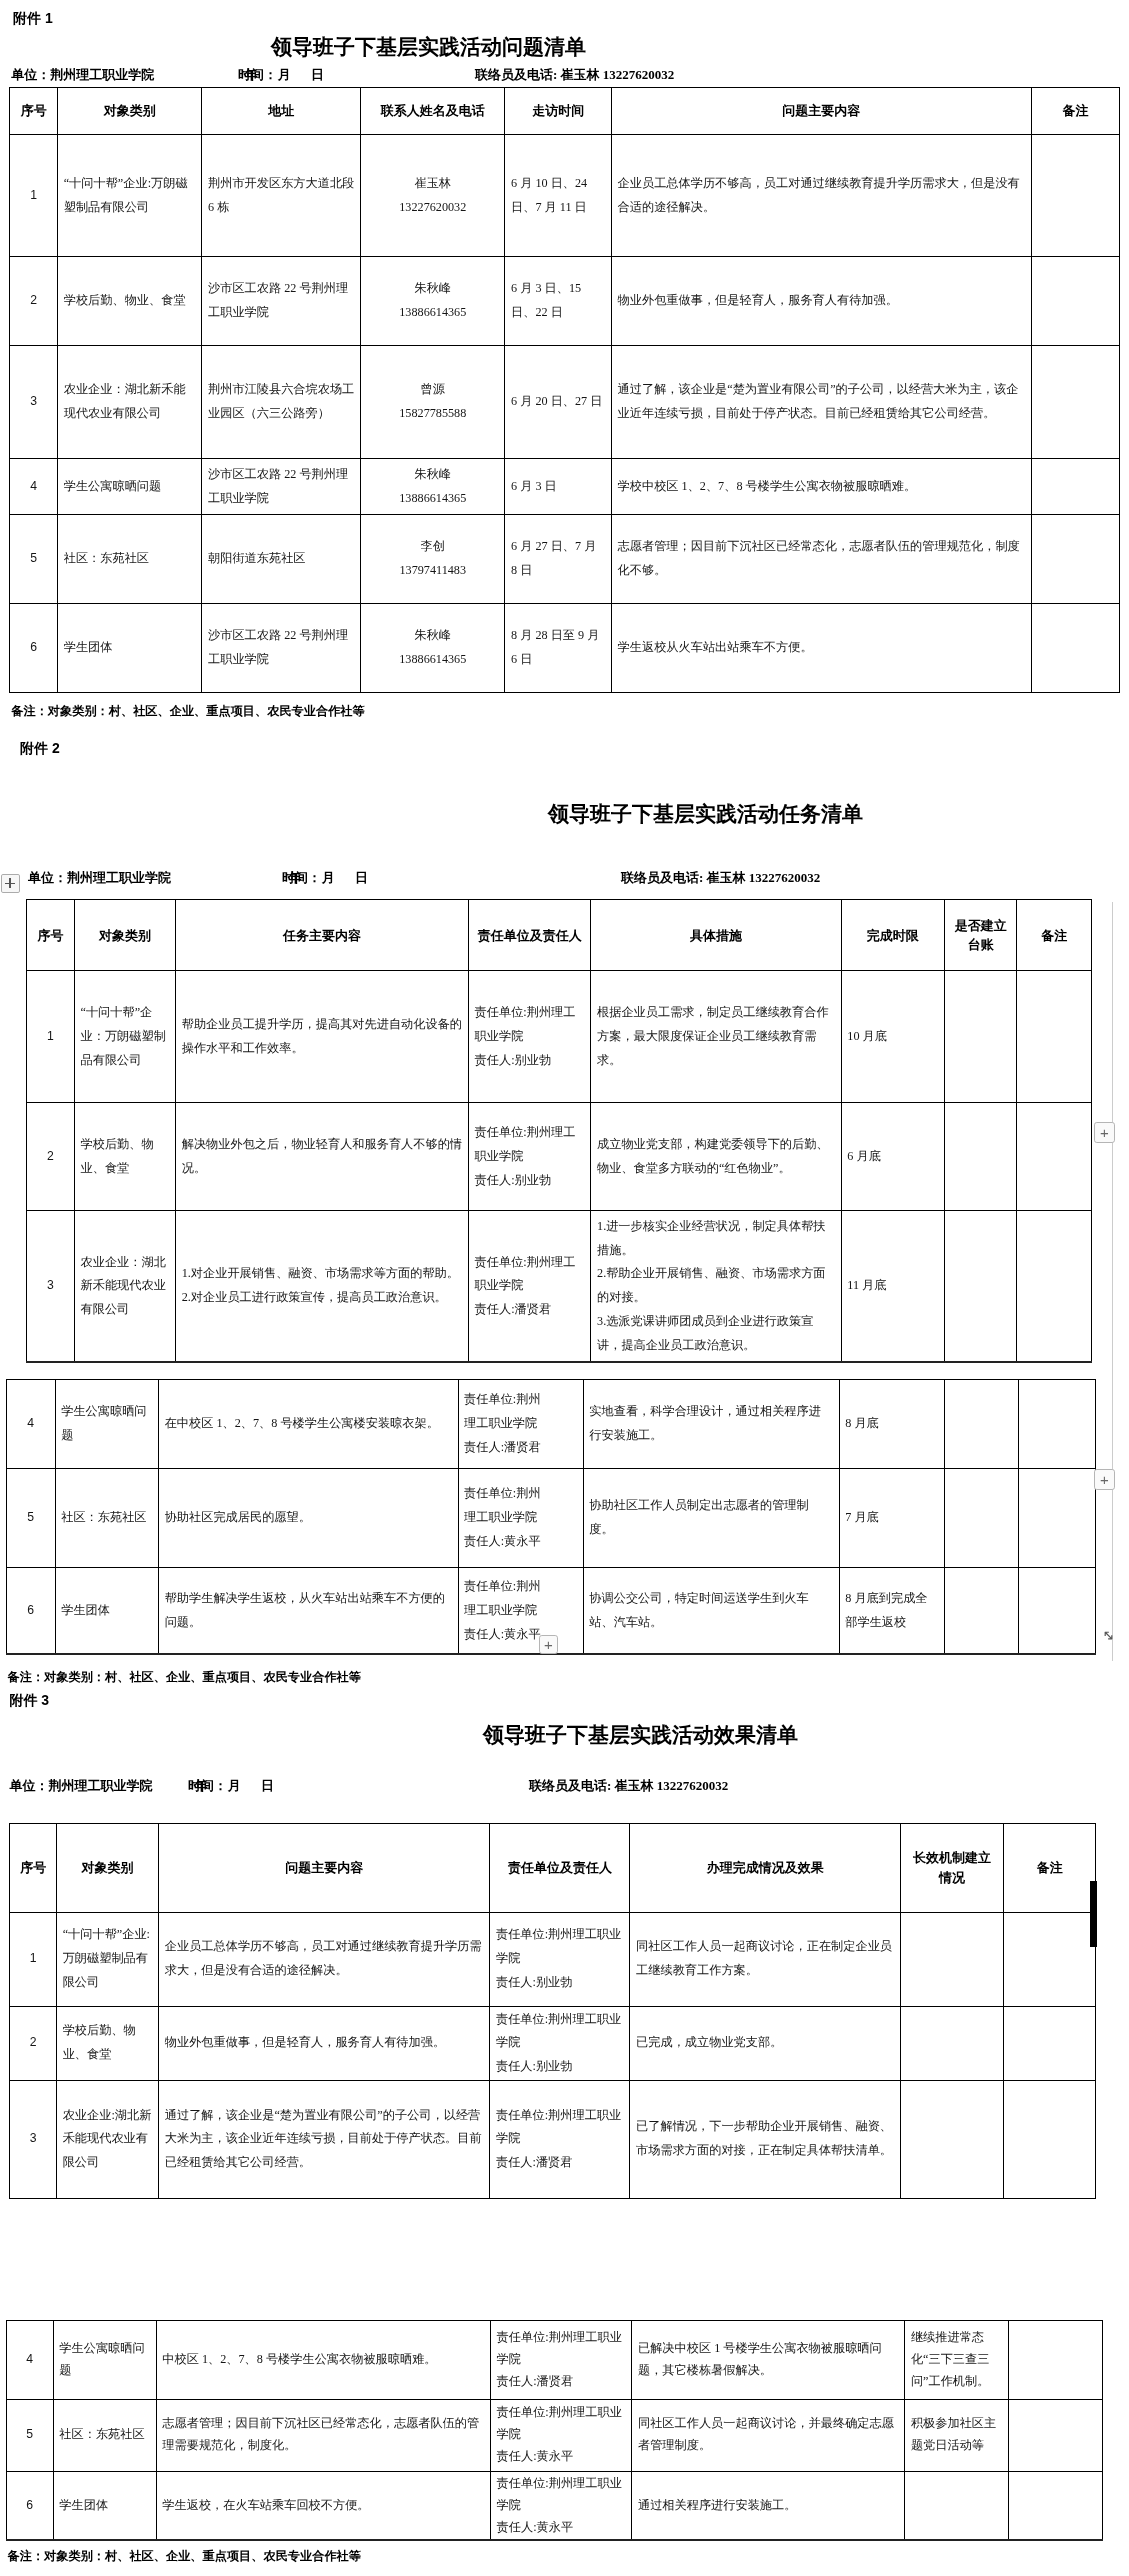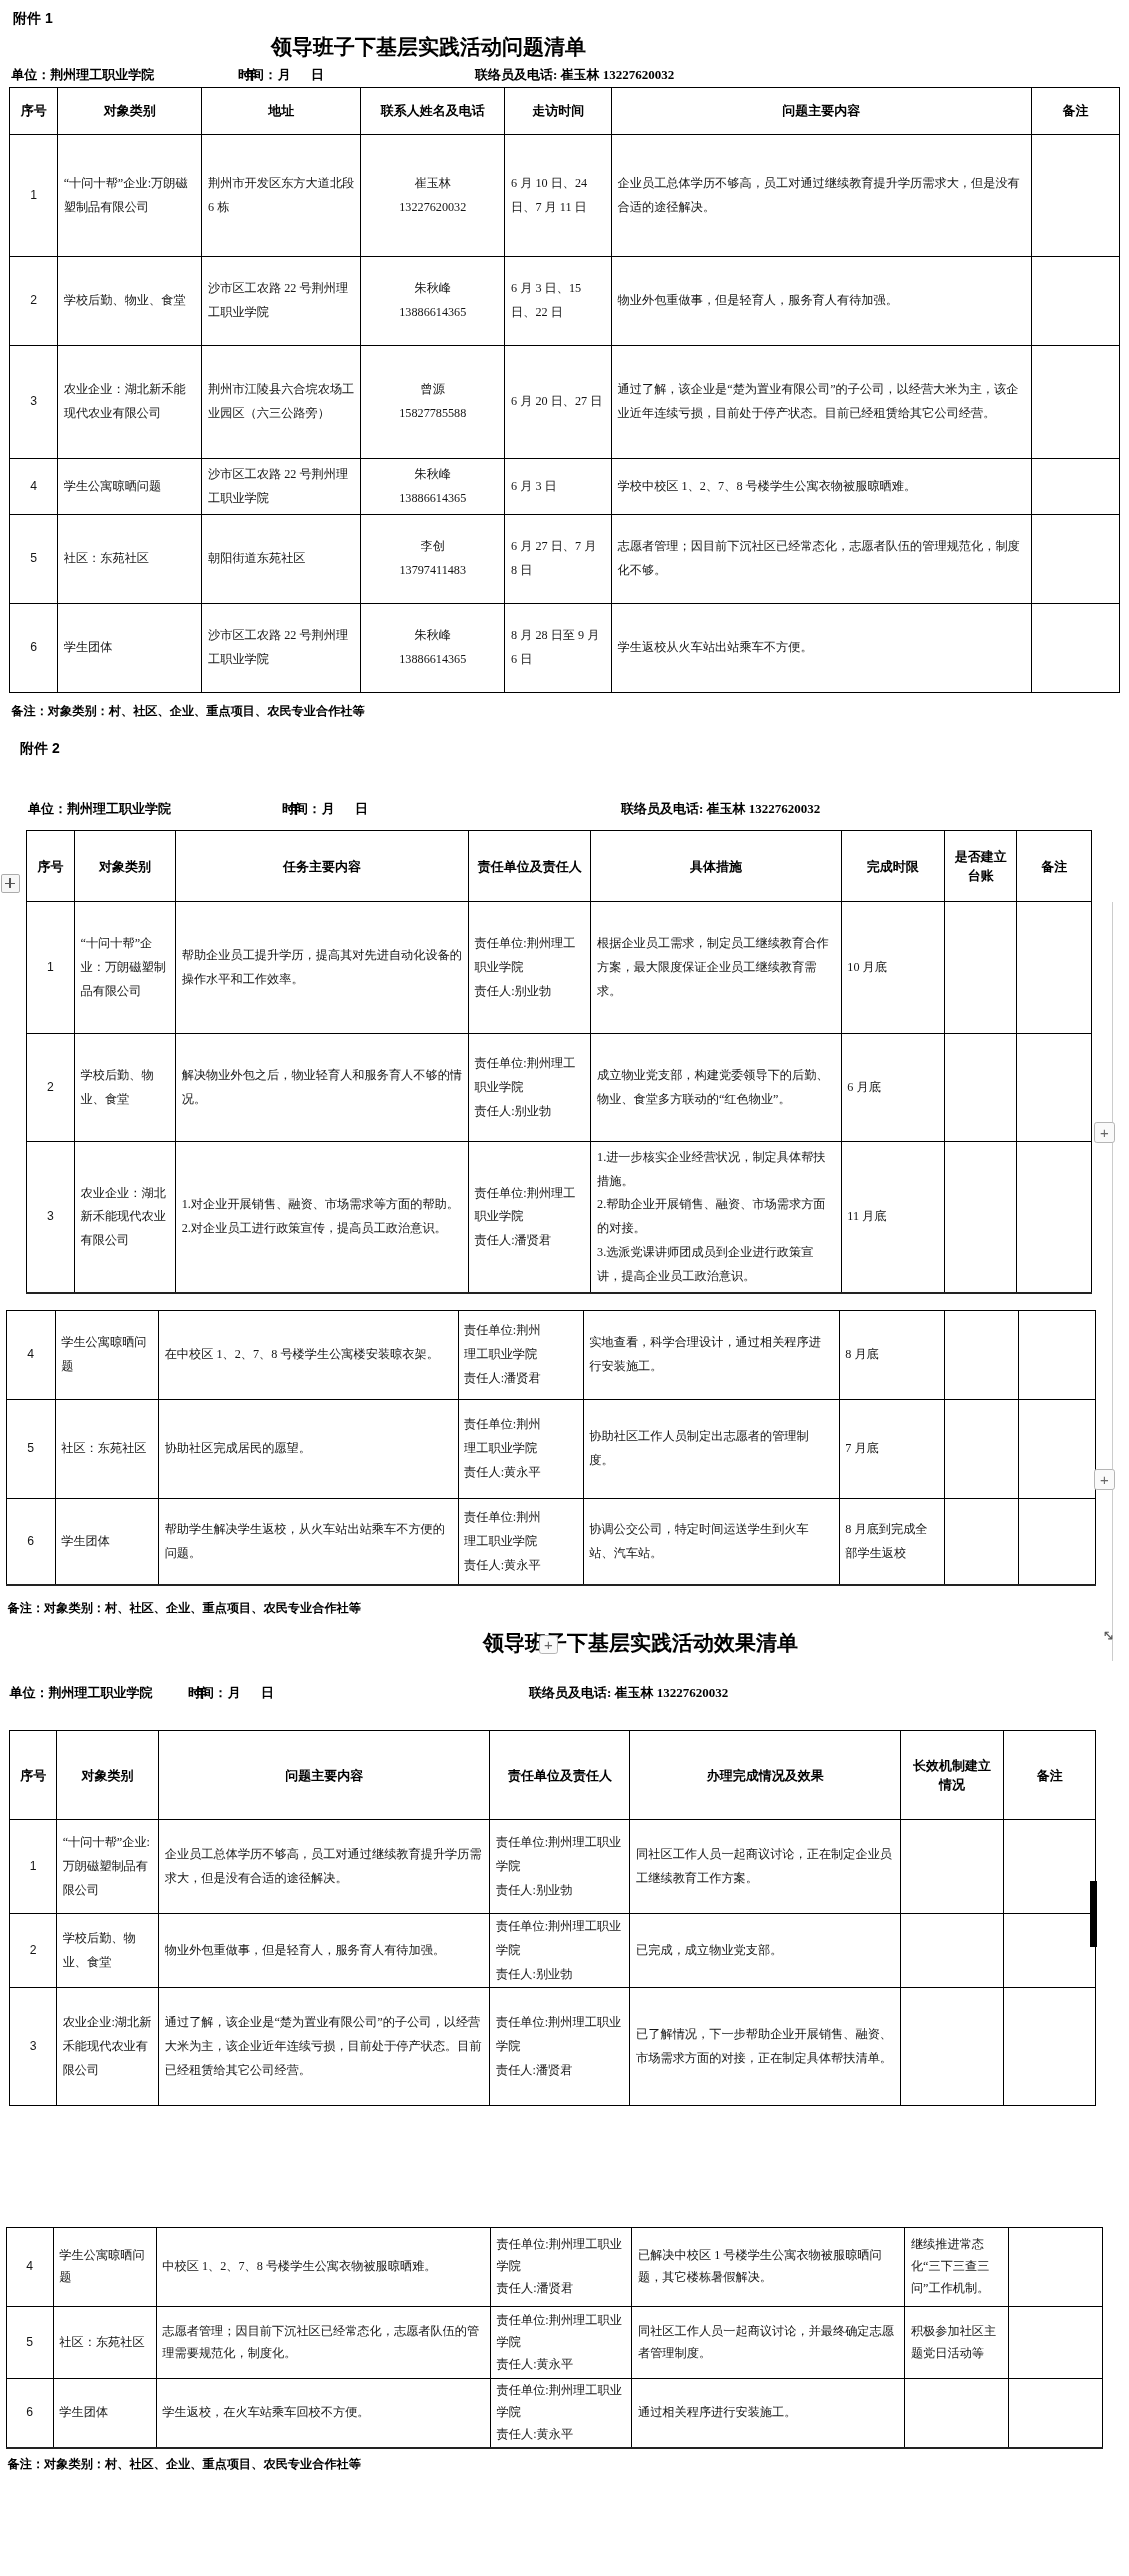--- a/index.html
+++ b/index.html
@@ -172,20 +172,23 @@
 13886614365</td>
           <td class="c4">8 月 28 日至 9 月 6 日</td>
           <td class="c5">学生返校从火车站出站乘车不方便。</td>
           <td class="c6"></td>
         </tr>
       </tbody>
     </table>
   <div class="footnote" id="fn1">备注：对象类别：村、社区、企业、重点项目、农民专业合作社等</div>
 
   <div class="att-label" id="att2">附件 2</div>
+  <div class="title-row" id="tc2">
+    <span class="sec-title">领导班子下基层实践活动任务清单</span>
+  </div>
   <div class="meta" id="meta2">
     <span class="m-unit">单位：荆州理工职业学院</span>
     <span class="m-time"><span>时间：</span>&nbsp;&nbsp;<span class="tv">年 月 日</span></span>
     <span class="m-contact">联络员及电话: 崔玉林 13227620032</span>
   </div>
   <table class="t" id="t2a">
     <colgroup>
       <col style="width:4.5%">
         <col style="width:9.5%">
         <col style="width:27.5%">
@@ -290,20 +293,21 @@
 责任人:黄永平</td>
           <td class="c4">协调公交公司，特定时间运送学生到火车站、汽车站。</td>
           <td class="c5">8 月底到完成全部学生返校</td>
           <td class="c6"></td>
           <td class="c7"></td>
         </tr>
       </tbody>
     </table>
   <div class="footnote" id="fn2">备注：对象类别：村、社区、企业、重点项目、农民专业合作社等</div>
 
+  <div class="att-label" id="att3">附件 3</div>
   <div class="title-row" id="tc3">
     <span class="sec-title">领导班子下基层实践活动效果清单</span>
   </div>
   <div class="meta" id="meta3">
     <span class="m-unit">单位：荆州理工职业学院</span>
     <span class="m-time"><span>时间：</span>&nbsp;&nbsp;<span class="tv">年 月 日</span></span>
     <span class="m-contact">联络员及电话: 崔玉林 13227620032</span>
   </div>
   <table class="t" id="t3a">
     <colgroup>

